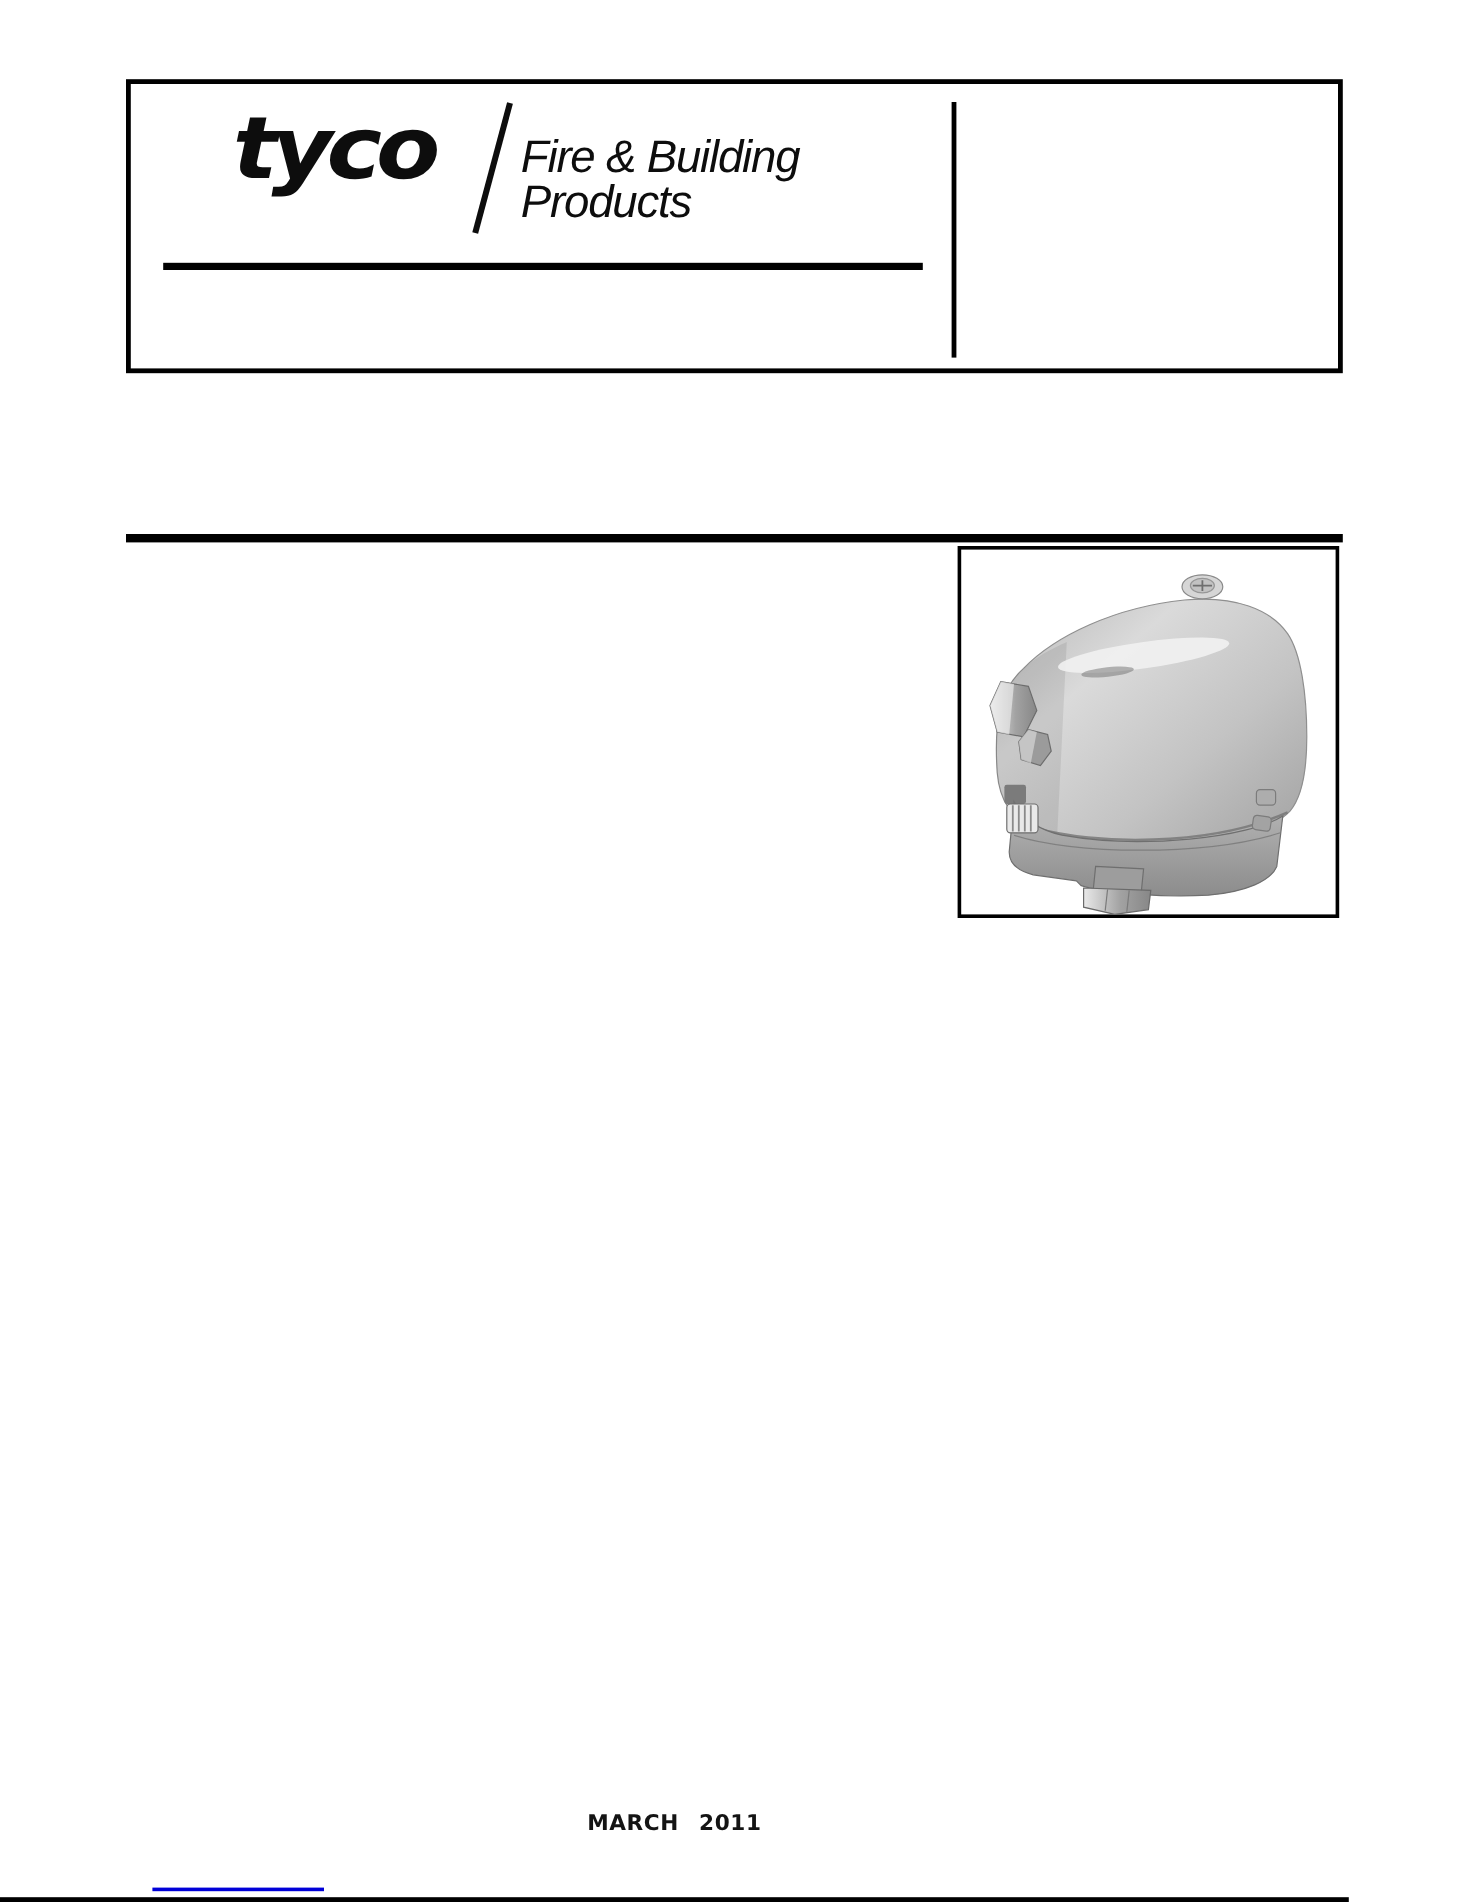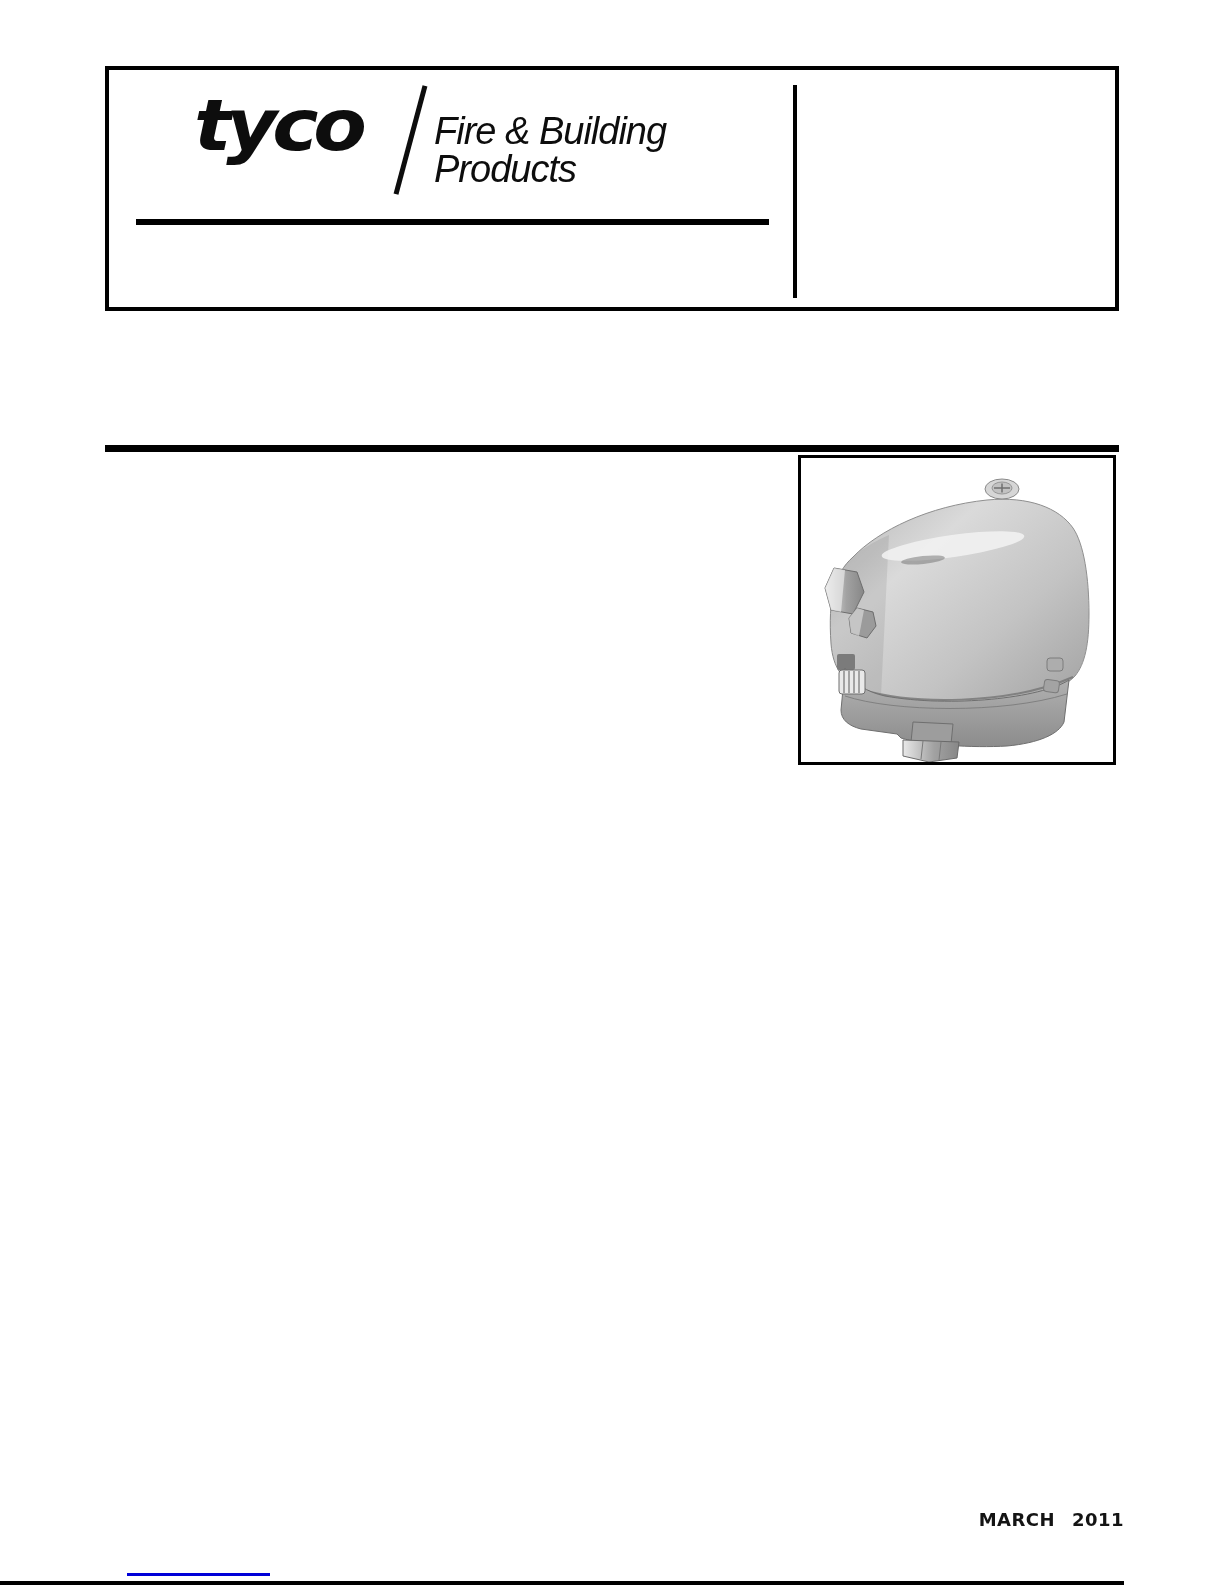--- a/index.html
+++ b/index.html
@@ -88,21 +88,21 @@
     border: 3px solid #000;
     box-sizing: border-box;
     background: #fff;
   }
   .product-photo-frame svg { display: block; width: 312px; height: 304px; }
 
   
   .footer-date {
     position: absolute;
     left: 0; right: 0; top: 1509px;
-    text-align: right;
+    text-align: center;
     font-family: "DejaVu Sans", sans-serif;
     font-weight: bold;
     font-size: 18px;
     line-height: 22px;
     letter-spacing: 0.5px;
     word-spacing: 10px;
     color: #141414;
   }
   .footer-link {
     position: absolute;

